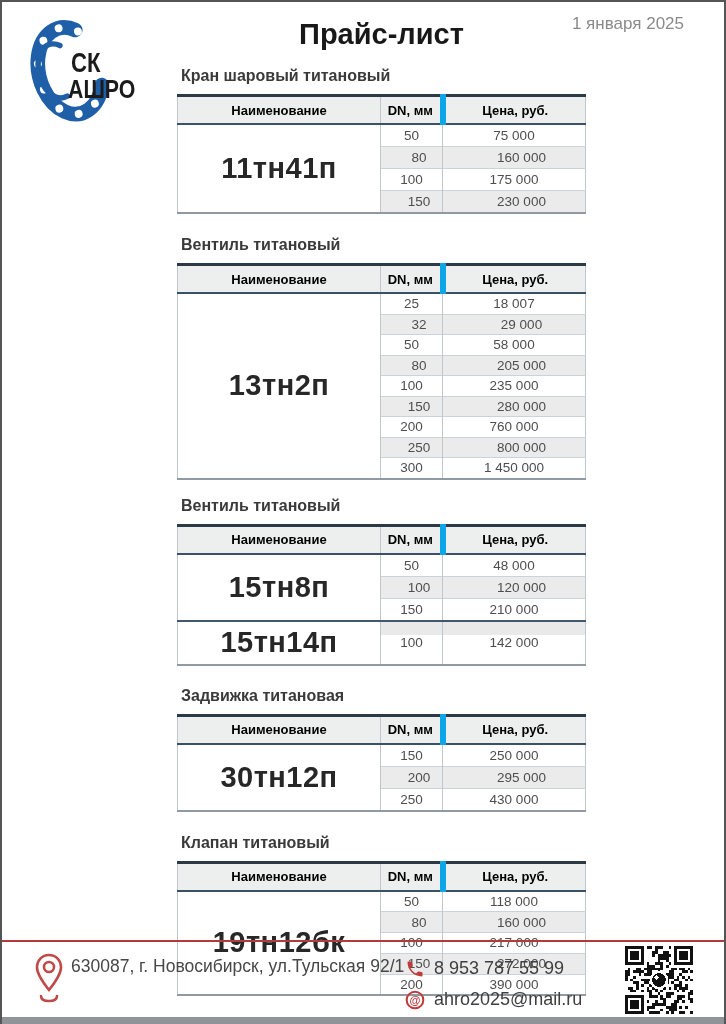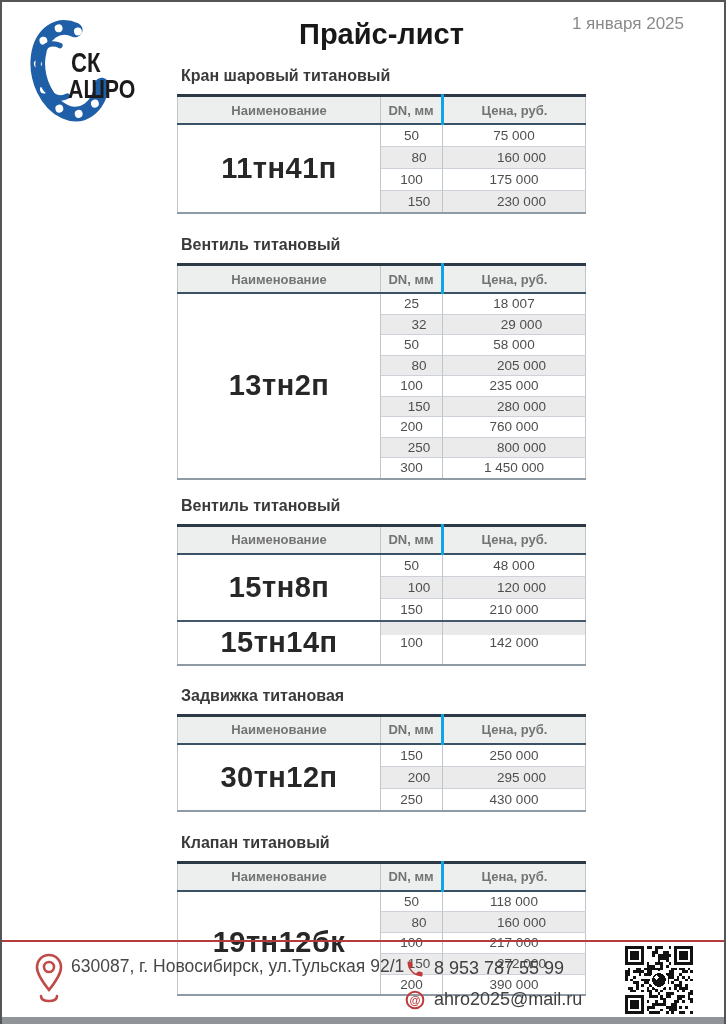--- a/index.html
+++ b/index.html
@@ -19,24 +19,24 @@
   
   .content{position:absolute;left:175px;top:0;width:409px;}
   .main-title{margin:15px 0 0;font-size:29px;font-weight:800;color:#181818;text-align:center;line-height:35px;}
   .section-title{font-size:16px;font-weight:700;color:#3a3a3a;text-align:left;line-height:29px;margin:4px;}
   .st1{margin-top:9px;} .st2{margin-top:16px;} .st3{margin-top:11px;} .st4{margin-top:15px;} .st5{margin-top:16px;}
 
   
   table.price-table{width:100%;border-collapse:collapse;table-layout:fixed;margin-top:4px;
         border-left:1px solid #bfc6cc;border-right:1px solid #bfc6cc;
         border-top:3px solid #2c3a48;border-bottom:2px solid #8f9aa4;}
-  .price-table th{background:#edefee;border-bottom:2px solid #3b5266;color:#737373;
+  .price-table th{background:#edefee;border-bottom:2px solid #3b5266;color:#000000;
         font-size:13px;font-weight:700;height:26px;padding:0;}
   .price-table th.col-name{border-right:1px solid #bfc6cc;}
-  .price-table th.col-dn{border-right:3px solid #0ea5e9;}
+  .price-table th.col-dn{border-right:6px solid #0ea5e9;}
   .price-table td{padding:0;border-top:1px solid #ccd2d7;}
   .name-cell{font-size:29px;font-weight:700;color:#272727;text-align:center;vertical-align:middle;
         background:#fff;border-right:1px solid #bfc6cc;letter-spacing:.5px;}
   .dn-cell{width:62px;text-align:center;color:#4e4e4e;font-size:13.5px;border-right:1px solid #bfc6cc;}
   .price-cell{text-align:center;color:#4e4e4e;font-size:13.5px;}
   tr.alt .dn-cell,tr.alt .price-cell{background:#ebebeb;padding-left:15px;}
   tr.group-start td{border-top:2px solid #44586d;}
   .t-n td{height:21px;}                
   .t-c td{height:19.5px;}              
   .t-c5 td{height:19.8px;}

